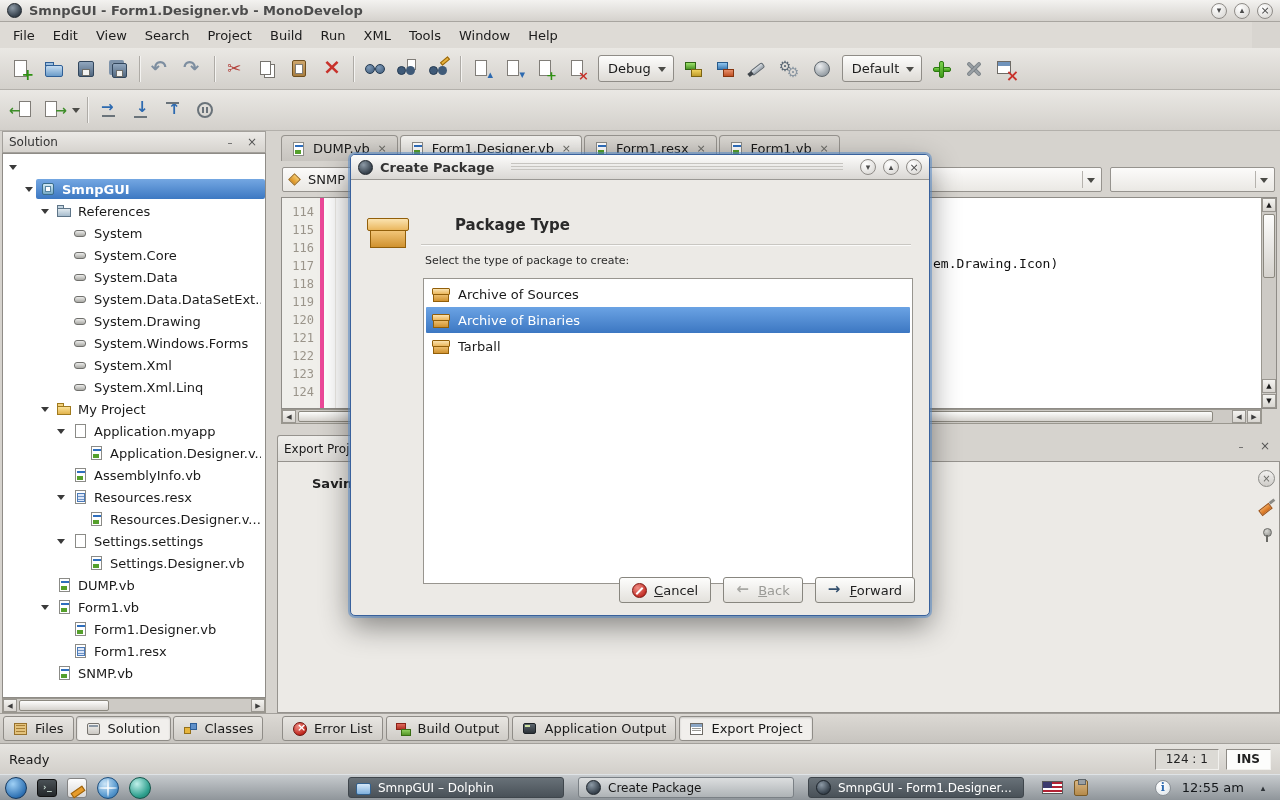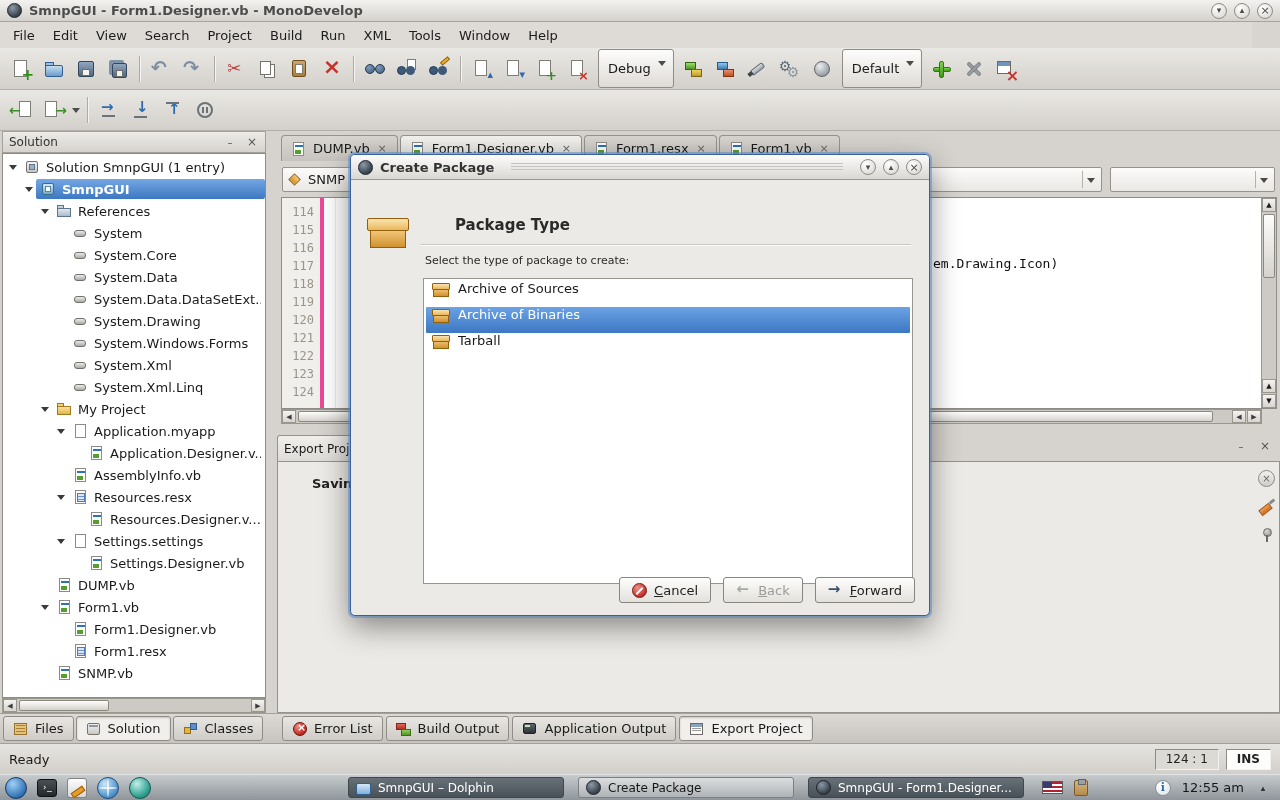--- a/index.html
+++ b/index.html
@@ -72,21 +72,21 @@
 .mini-drop{width:12px;height:26px;display:flex;align-items:center;justify-content:center;flex:none}
 .mini-drop::before{content:"";border-left:4px solid transparent;border-right:4px solid transparent;border-top:5px solid #4c4c48}
 .tb-stepover::before{content:"→";color:#2d6ab0;font-weight:bold;font-size:15px;left:3px;top:-1px}
 .tb-stepover::after{content:"";left:4px;bottom:4px;width:13px;height:2px;background:#6a737a}
 .tb-stepinto::before{content:"↓";color:#2d6ab0;font-weight:bold;font-size:15px;left:6px;top:-1px}
 .tb-stepinto::after{content:"";left:4px;bottom:3px;width:13px;height:2px;background:#6a737a}
 .tb-stepout::before{content:"↑";color:#2d6ab0;font-weight:bold;font-size:15px;left:6px;top:1px}
 .tb-stepout::after{content:"";left:4px;top:3px;width:13px;height:2px;background:#6a737a}
 .tb-pause::before{content:"";left:3px;top:3px;width:16px;height:16px;border-radius:50%;border:2px solid #6a737a}
 .tb-pause::after{content:"";left:8px;top:8px;width:2px;height:6px;background:#6a737a;box-shadow:4px 0 0 #6a737a}
-.gcombo{height:39px;border:1px solid #8f8c87;border-radius:3px;background:linear-gradient(#fdfdfc,#dedbd6);display:flex;align-items:center;padding:0 22px 0 9px;font-size:13px;position:relative;flex:none;margin:0 4px}
+.gcombo{height:27px;border:1px solid #8f8c87;border-radius:3px;background:linear-gradient(#fdfdfc,#dedbd6);display:flex;align-items:center;padding:0 22px 0 9px;font-size:13px;position:relative;flex:none;margin:0 4px}
 .gcombo::after{content:"";position:absolute;right:7px;top:11px;border-left:4px solid transparent;border-right:4px solid transparent;border-top:5px solid #4c4c48}
 
 
 .workspace{position:absolute;left:0;top:131px;width:1280px;height:612px;background:#d6d3ce}
 
 
 .solution-panel{position:absolute;left:2px;top:0;width:264px;height:612px}
 .panel-header{position:absolute;left:0;right:0;top:0;height:22px;background:linear-gradient(#eceae7,#d6d3ce);border:1px solid #a3a09b;display:flex;align-items:center;gap:8px;padding:0 6px;font-size:12px;color:#333}
 .hdr-ic{width:14px;height:14px;display:flex;align-items:center;justify-content:center;font-size:10px;color:#555;flex:none}
 .hdr-min::before{content:"–"} .hdr-x::before{content:"×";font-size:12px}
@@ -221,21 +221,21 @@
 .pkg{width:17px;height:16px}
 .pkg::before{content:"";position:absolute;left:1px;top:6px;width:14px;height:8px;border:1px solid #925f0a;background:linear-gradient(#f6cc82,#d0922f)}
 .pkg::after{content:"";position:absolute;left:0;top:2px;width:16px;height:5px;border:1px solid #925f0a;background:linear-gradient(#fbe3b0,#eab75e);border-radius:1px}
 .pkg-big{position:absolute;left:16px;top:34px;width:42px;height:36px}
 .pkg-big::before{content:"";position:absolute;left:3px;top:14px;width:34px;height:18px;border:1px solid #925f0a;background:linear-gradient(#f6cc82,#d0922f)}
 .pkg-big::after{content:"";position:absolute;left:0;top:4px;width:40px;height:11px;border:1px solid #925f0a;background:linear-gradient(#fbe3b0,#eab75e);border-radius:2px}
 .dlg-heading{position:absolute;left:104px;top:36px;font-size:15px;font-weight:bold;color:#2a2a2a}
 .dlg-sep{position:absolute;left:70px;right:18px;top:64px;height:2px;border-top:1px solid #c9c7c2;border-bottom:1px solid #fbfbfa}
 .dlg-prompt{position:absolute;left:74px;top:74px;font-size:11px;color:#2b2b2b}
 .dlg-list{position:absolute;left:72px;top:98px;width:490px;height:306px;background:#fff;border:1px solid #98958f;padding:2px;overflow:hidden}
-.dlg-opt{height:26px;display:flex;gap:9px;padding:0 6px;font-size:13px;border-radius:1px}
+.dlg-opt{height:26px;display:flex;align-items:center;gap:9px;padding:0 6px;font-size:13px;border-radius:1px}
 .dlg-opt.selected{background:linear-gradient(#6ba3e4,#3c77c2);color:#fff}
 .dlg-buttons{position:absolute;right:14px;bottom:12px;display:flex;gap:12px}
 .btn{display:flex;align-items:center;gap:7px;height:26px;padding:0 12px;border:1px solid #88867f;border-radius:3px;background:linear-gradient(#fdfdfc,#e3e1dc);font-family:"DejaVu Sans",sans-serif;font-size:13px;color:#222;cursor:default}
 .btn.disabled{color:#9b9b97}
 .btn-label{display:block}
 .btn-label::first-letter{text-decoration:underline}
 .ic-cancel{width:15px;height:15px;border-radius:50%;background:radial-gradient(circle at 35% 30%,#f08f86,#c4322a 70%,#8f1d17);border:1px solid #7c150f;position:relative;flex:none}
 .ic-cancel::before{content:"";position:absolute;left:2px;top:6px;width:9px;height:2px;background:#fff;transform:rotate(-45deg)}
 .ic-back{width:15px;height:15px;position:relative;flex:none}
 .ic-back::before{content:"←";position:absolute;left:0;top:-3px;font-weight:bold;font-size:15px;color:#a8a8a4}
@@ -395,24 +395,20 @@
       <div class="panel-header">
         <span>Solution</span>
         <span class="tb-spacer"></span>
         <span class="hdr-ic hdr-min"></span>
         <span class="hdr-ic hdr-x"></span>
       </div>
       <div class="tree">
 
           <div class="trow" style="padding-left: 4px;">
             <span class="texp"></span>
-            <span class="tsel">
-              <span class="ticon ti-solution"></span>
-              <span class="tlabel">Solution SmnpGUI (1 entry)</span>
-            </span>
           </div>
 
           <div class="trow selected" style="padding-left: 20px;">
             <span class="texp"></span>
             <span class="tsel">
               <span class="ticon ti-project"></span>
               <span class="tlabel">SmnpGUI</span>
             </span>
           </div>
 

